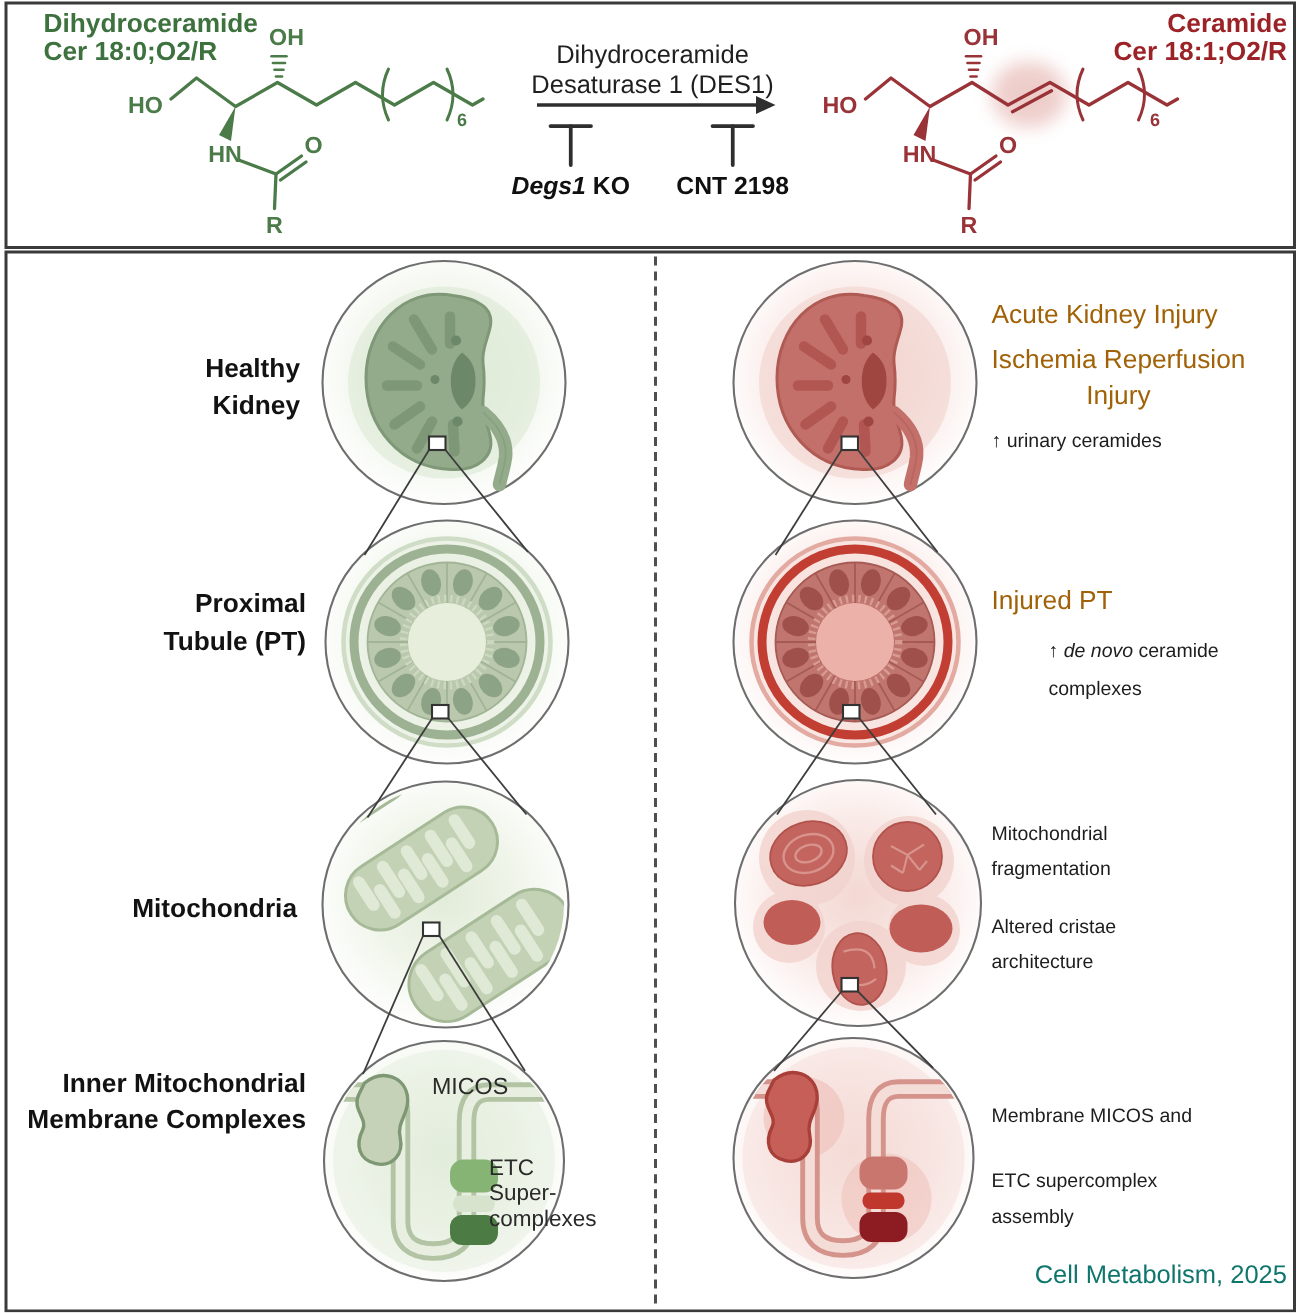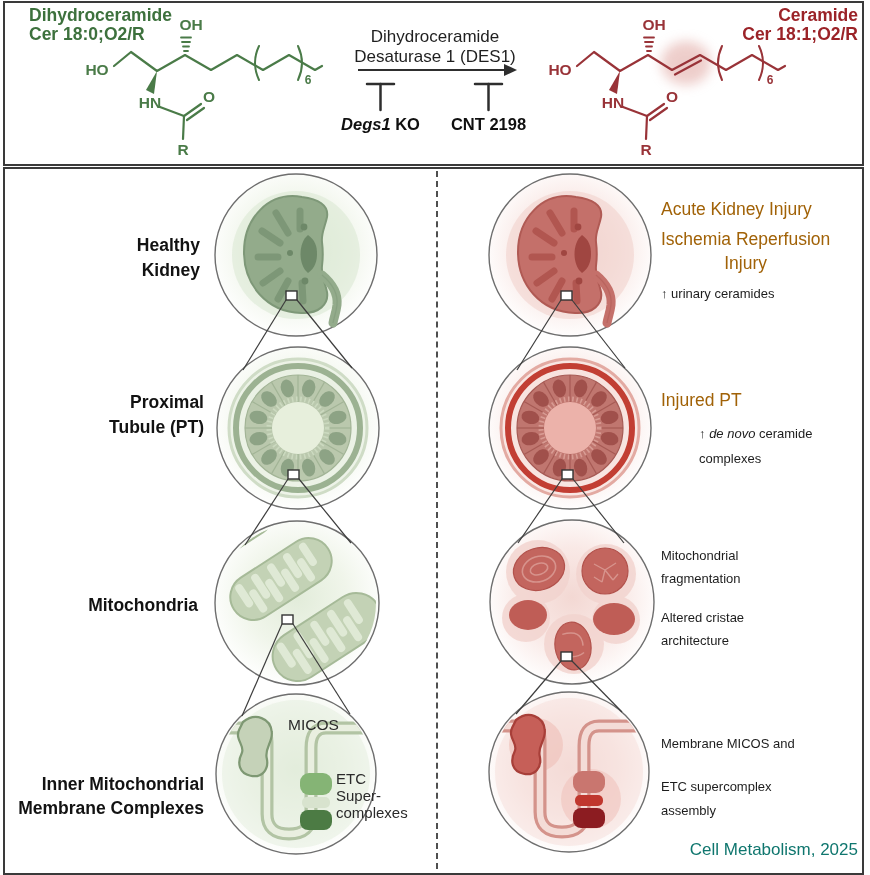--- a/index.html
+++ b/index.html
@@ -372,26 +372,26 @@
     <div>Healthy</div>
     <div>Kidney</div>
   </div>
   <div class="abs llabel" style="left:6px;top:390px;width:198px;">
     <div>Proximal</div>
     <div>Tubule (PT)</div>
   </div>
   <div class="abs llabel" style="left:6px;top:593px;width:192px;">
     <div>Mitochondria</div>
   </div>
-  <div class="abs llabel" style="left:2px;top:772px;width:202px;line-height:24px;">
+  <div class="abs llabel" style="left:2px;top:710px;width:202px;line-height:24px;">
     <div>Inner Mitochondrial</div>
     <div>Membrane Complexes</div>
   </div>
   <div class="abs slabel" style="left:288px;top:716px;">MICOS</div>
-  <div class="abs slabel-sm" style="left:336px;top:770px;">
+  <div class="abs slabel-sm" style="left:326px;top:770px;">
     <div>ETC</div>
     <div>Super-</div>
     <div>complexes</div>
   </div>
 
   <div class="abs rbold" style="left:661px;top:197px;">Acute Kidney Injury</div>
   <div class="abs rbold" style="left:661px;top:227px;">
     <div>Ischemia Reperfusion</div>
     <div>Injury</div>
   </div>

